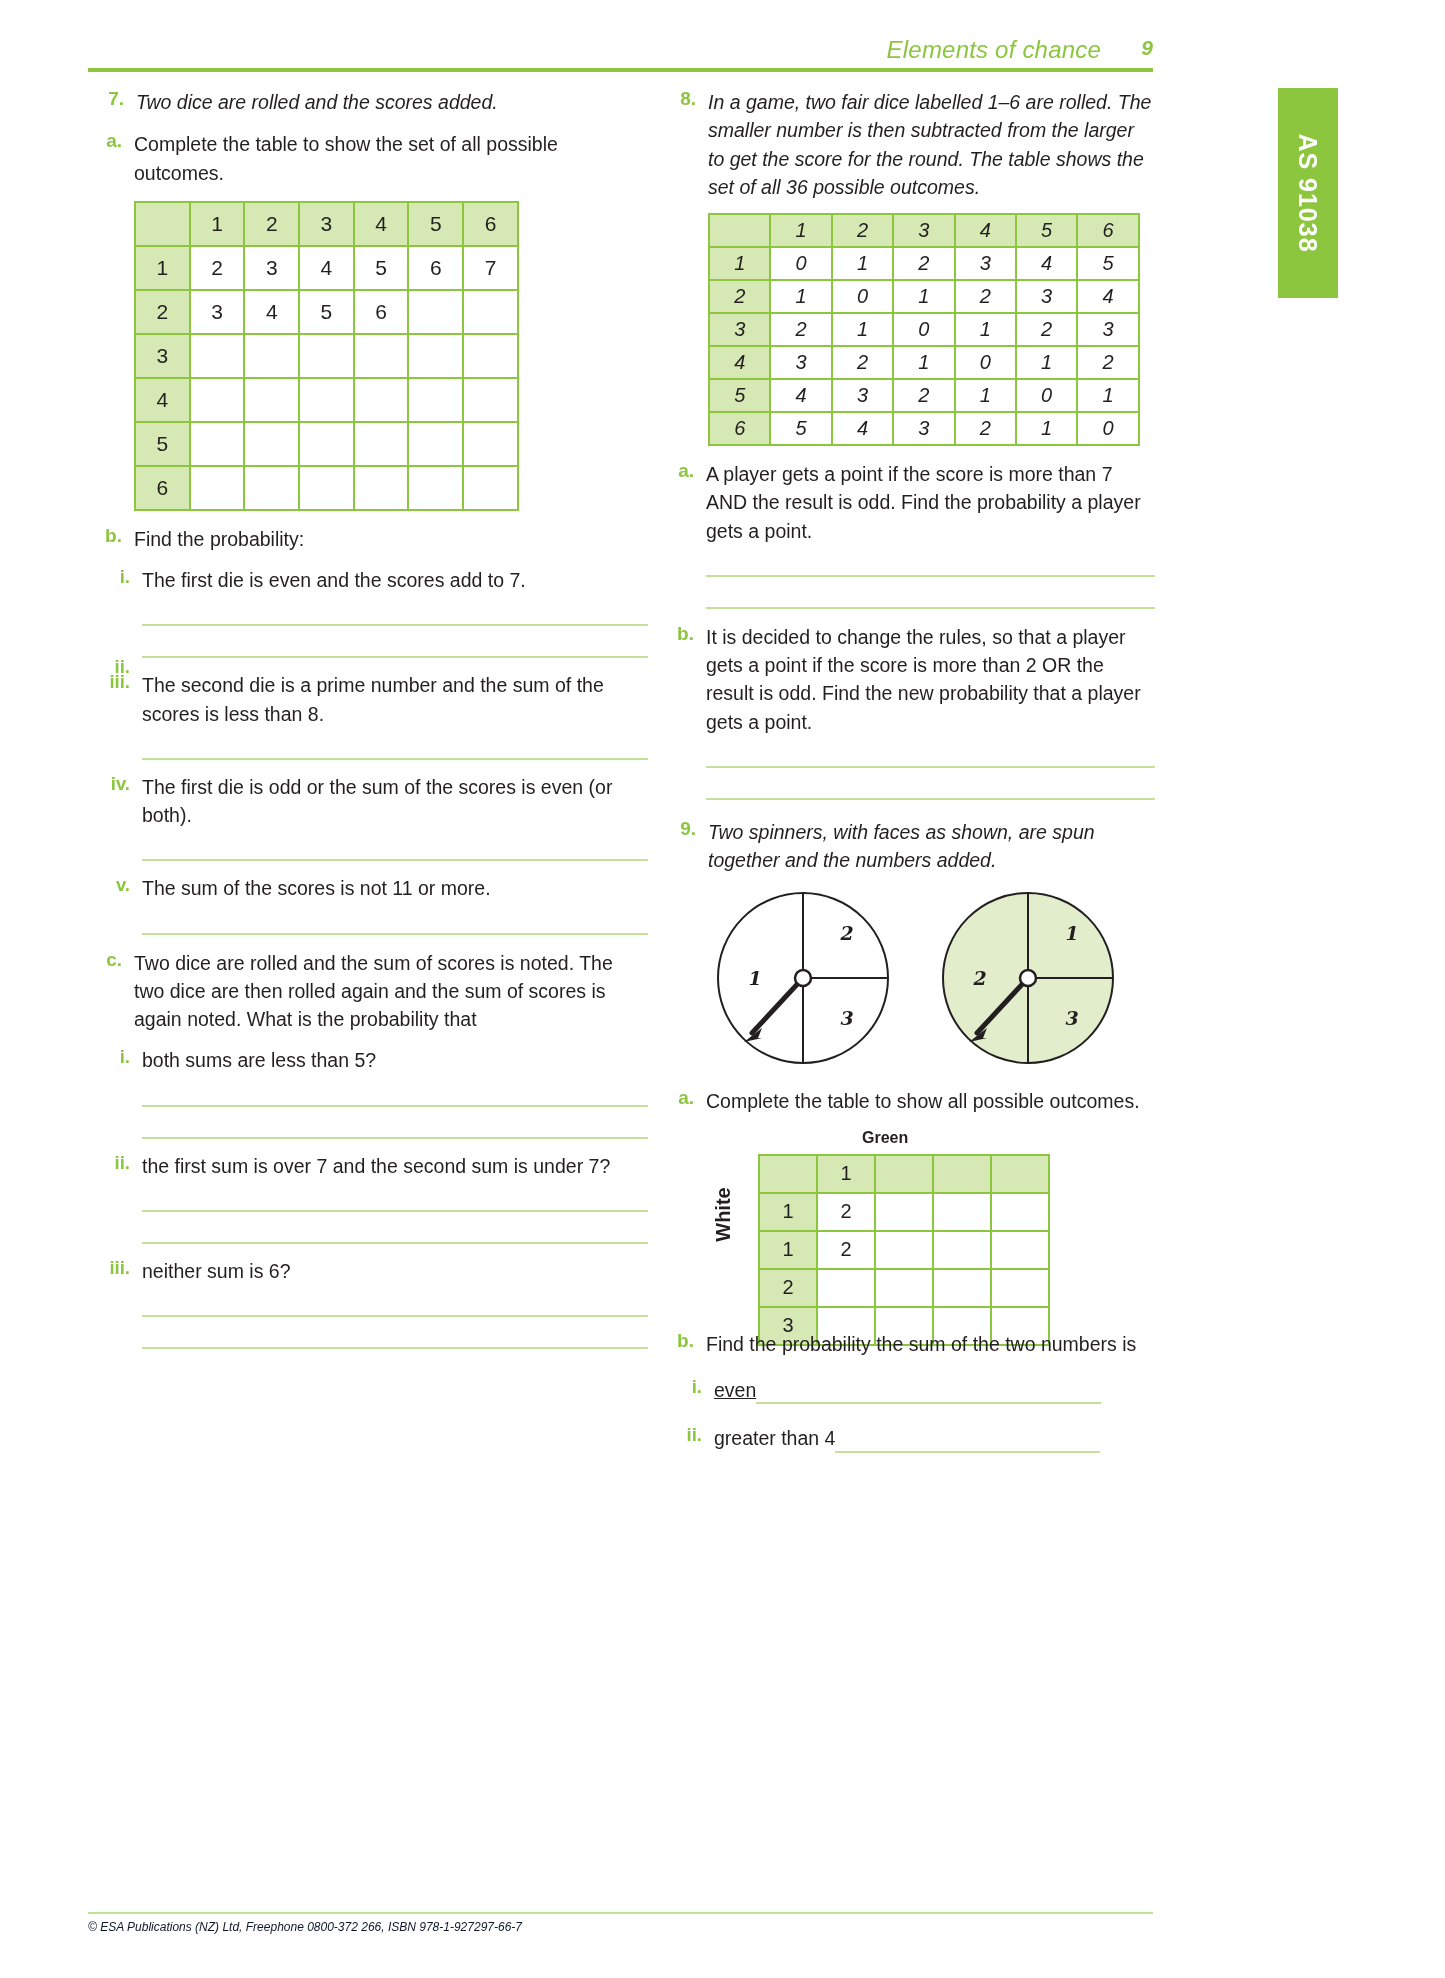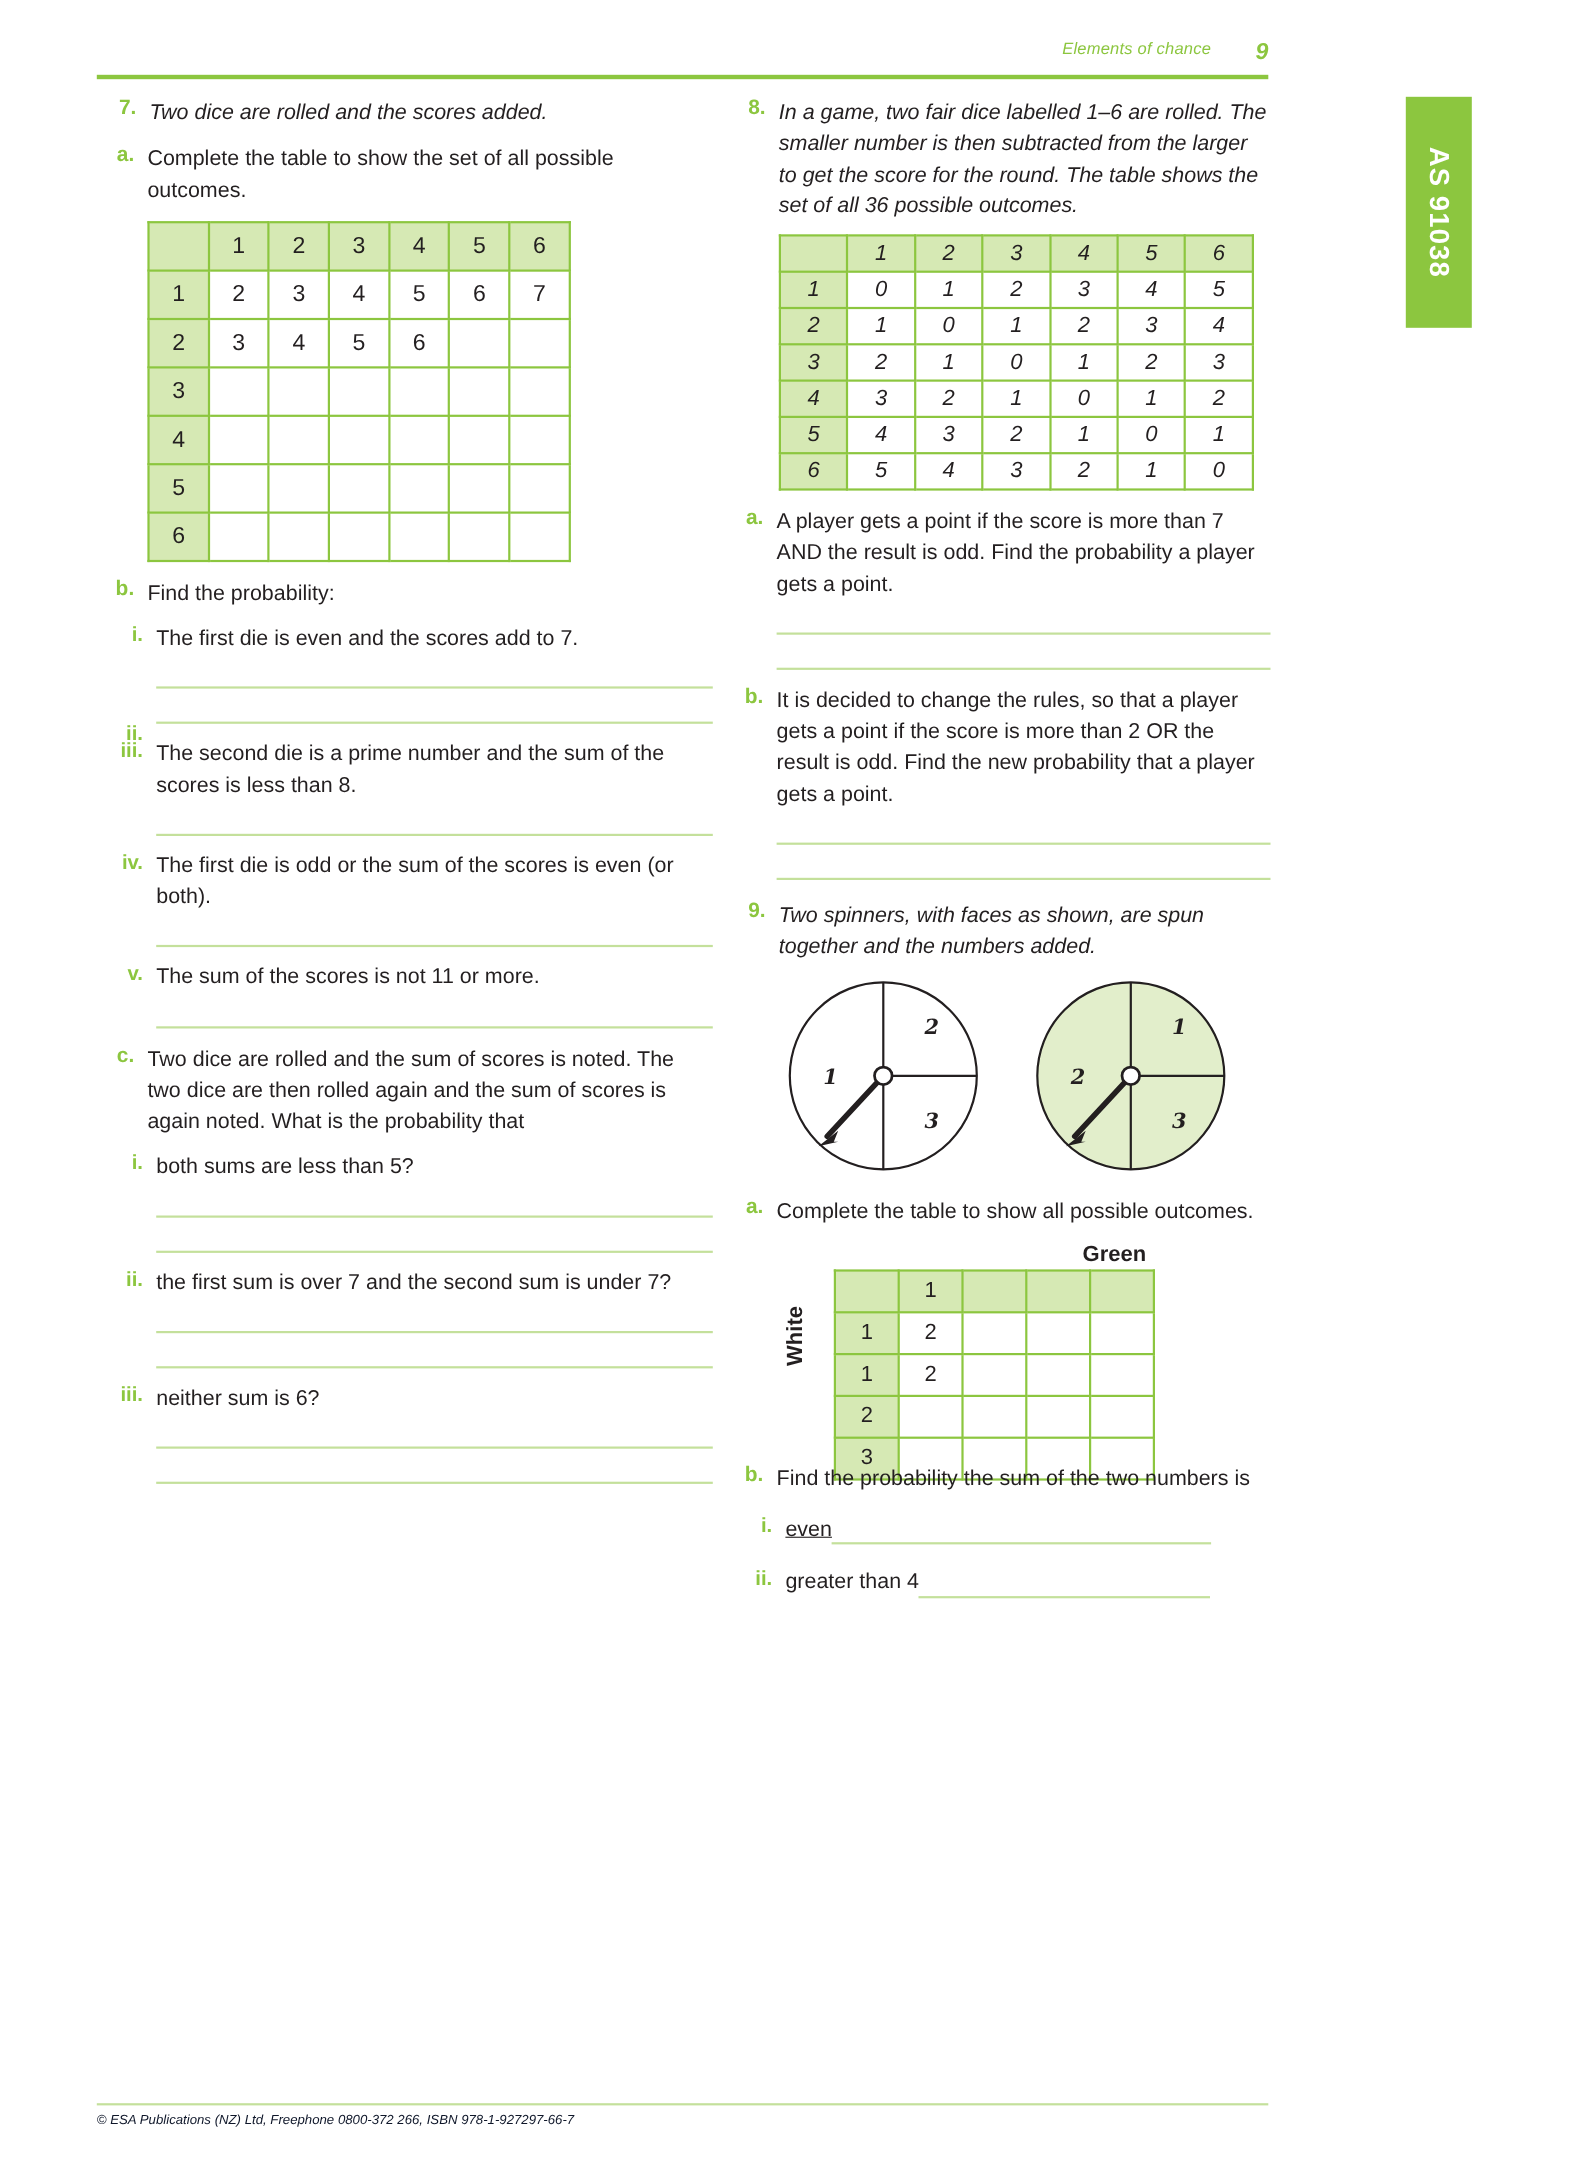--- a/index.html
+++ b/index.html
@@ -12,21 +12,21 @@
     position:relative;
     overflow:hidden;
   }
 
   
   #header {
     position:absolute; left:88px; top:36px; width:1065px; height:34px;
   }
   #header-title {
     position:absolute; right:52px; top:0;
-    font-style:italic; font-size:15px; color:#8cc63f; font-weight:400;
+    font-style:italic; font-size:24px; color:#8cc63f; font-weight:400;
     letter-spacing:0.2px;
   }
   #header-page {
     position:absolute; right:0; top:0;
     font-style:italic; font-size:21px; color:#8cc63f; font-weight:700;
   }
   #header-rule {
     position:absolute; left:88px; top:68px; width:1065px; height:4px;
     background:#8cc63f;
   }
@@ -107,21 +107,21 @@
   #tbl9 { width:290px; }
   #tbl9 td { height:38px; width:58px; font-size:20px; }
 
   
   #spinners { position:relative; height:185px; margin-top:14px; }
 
   
   #q9table-wrap { position:relative; margin-top:10px; height:200px; }
   #lbl-green {
     position:absolute; left:156px; top:0; width:180px;
-    text-align:right; font-weight:700; font-size:20px;
+    text-align:left; font-weight:700; font-size:16px;
   }
   #lbl-white {
     position:absolute; left:-10px; top:74px;
     font-weight:700; font-size:20px;
     transform:rotate(-90deg); transform-origin:center center;
   }
 
   
   #footer-rule {
     position:absolute; left:88px; top:1912px; width:1065px; height:2px;

